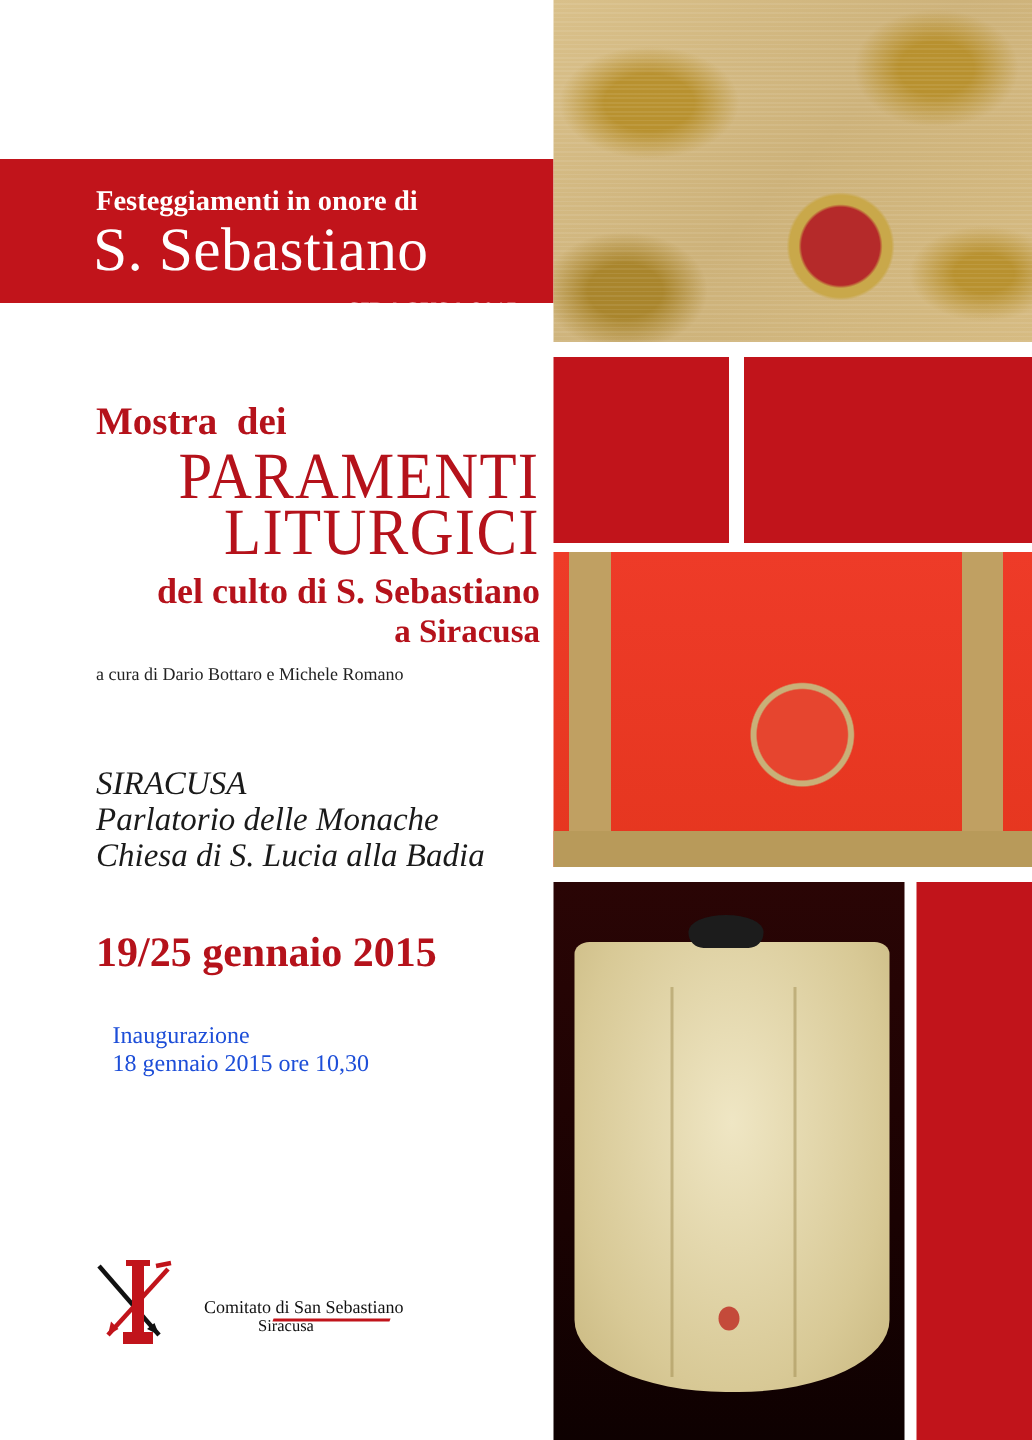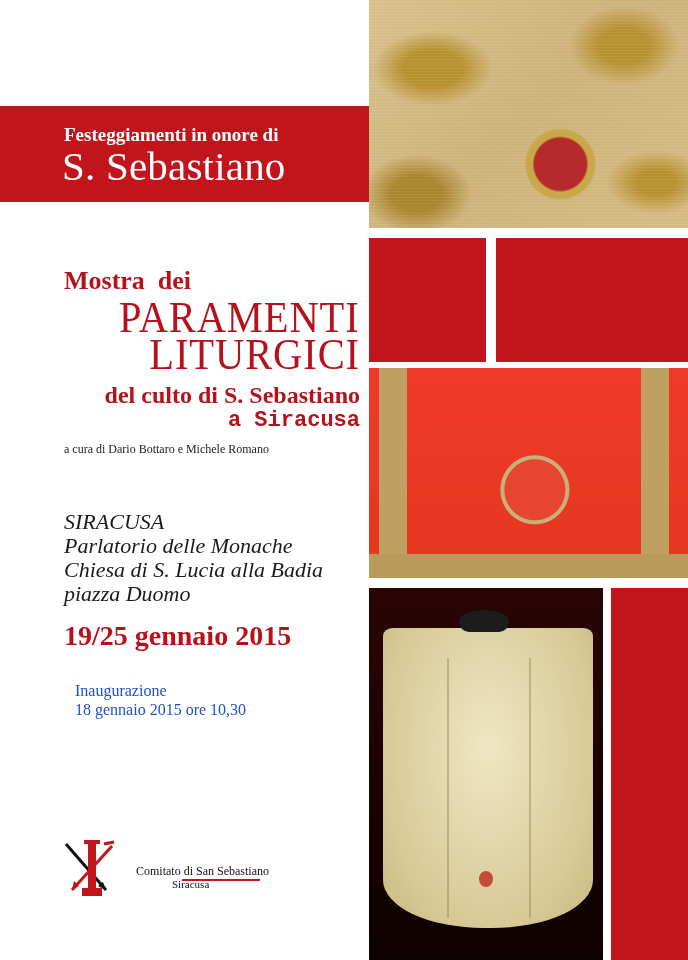--- a/index.html
+++ b/index.html
@@ -49,21 +49,21 @@
   #block-mid-left  { left: 369px; top: 238px; width: 117px; height: 124px; }
   #block-mid-right { left: 496px; top: 238px; width: 192px; height: 124px; }
   #block-bottom-right { left: 611px; top: 588px; width: 77px; height: 372px; }
 
   
   #title { left: 40px; top: 266px; width: 320px; color: #b5121b; }
   #title .mostra { position: absolute; left: 24px; top: 0; font-size: 26px; font-weight: bold; white-space: pre; }
   #title .big1 { position: absolute; right: 0; top: 30px; font-size: 44px; letter-spacing: 1px; line-height: 44px; transform: scaleX(0.92); transform-origin: right; }
   #title .big2 { position: absolute; right: 0; top: 67px; font-size: 44px; letter-spacing: 1px; line-height: 44px; transform: scaleX(0.92); transform-origin: right; }
   #title .culto { position: absolute; right: 0; top: 116px; font-size: 24px; font-weight: bold; white-space: nowrap; }
-  #title .siracusa { position: absolute; right: 0; top: 142px; font-size: 22px; font-weight: bold; font-family: Liberation Mono, monospace; }
+  #title .siracusa { position: absolute; right: 0; top: 142px; font-size: 22px; font-weight: bold; }
   #curator { left: 64px; top: 442px; font-size: 12px; color: #222; white-space: nowrap; }
 
   
   #venue { left: 64px; top: 510px; font-size: 22px; font-style: italic; color: #1a1a1a; line-height: 24px; }
   #dates { left: 64px; top: 620px; font-size: 28px; font-weight: bold; color: #b5121b; white-space: nowrap; }
   #inaug { left: 75px; top: 681px; font-size: 16px; color: #1d4ed8; line-height: 19px; }
 
   
   #logo { left: 62px; top: 838px; width: 200px; height: 62px; }
   #logo-text1 { position: absolute; left: 74px; top: 26px; font-size: 12px; color: #111; white-space: nowrap; }
@@ -98,21 +98,20 @@
   <div class="big2">LITURGICI</div>
   <div class="culto">del culto di S. Sebastiano</div>
   <div class="siracusa">a Siracusa</div>
 </div>
 <div id="curator" class="abs">a cura di Dario Bottaro e Michele Romano</div>
 
 <div id="venue" class="abs">
   <div>SIRACUSA</div>
   <div>Parlatorio delle Monache</div>
   <div>Chiesa di S. Lucia alla Badia</div>
-  <div>piazza Duomo</div>
 </div>
 
 <div id="dates" class="abs">19/25 gennaio 2015</div>
 
 <div id="inaug" class="abs">
   <div>Inaugurazione</div>
   <div>18 gennaio 2015 ore 10,30</div>
 </div>
 
 <div id="logo" class="abs">

